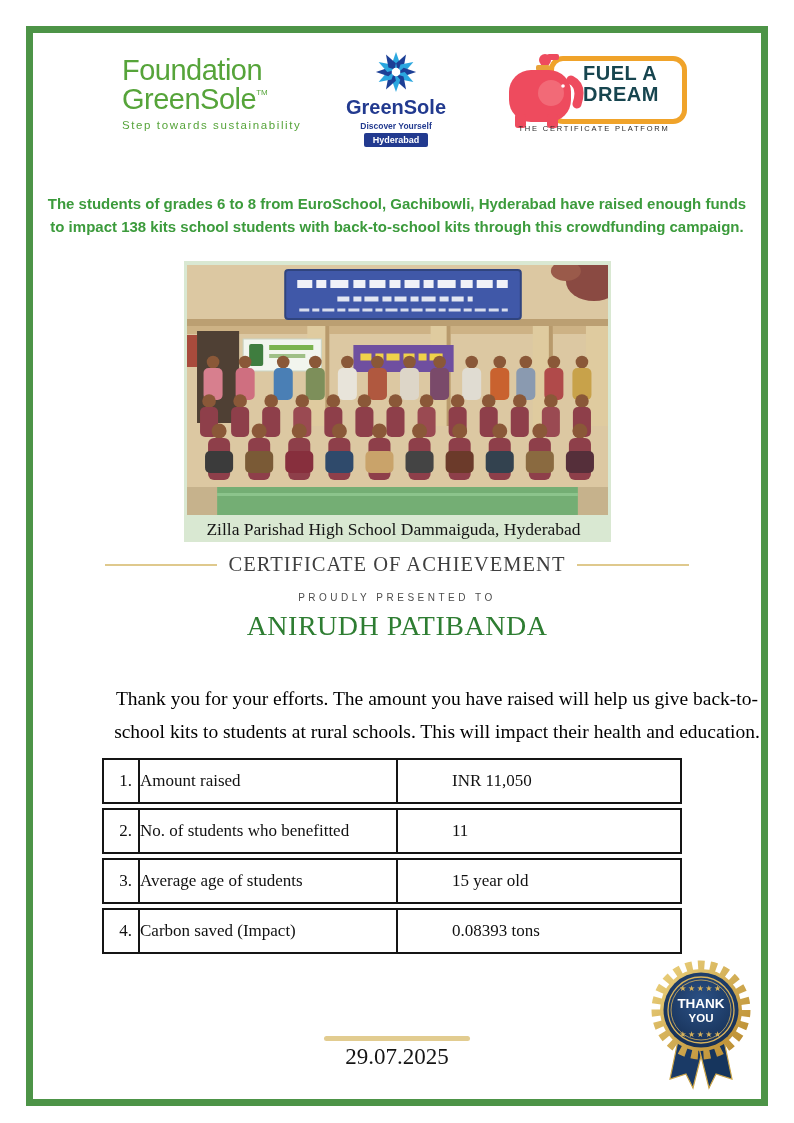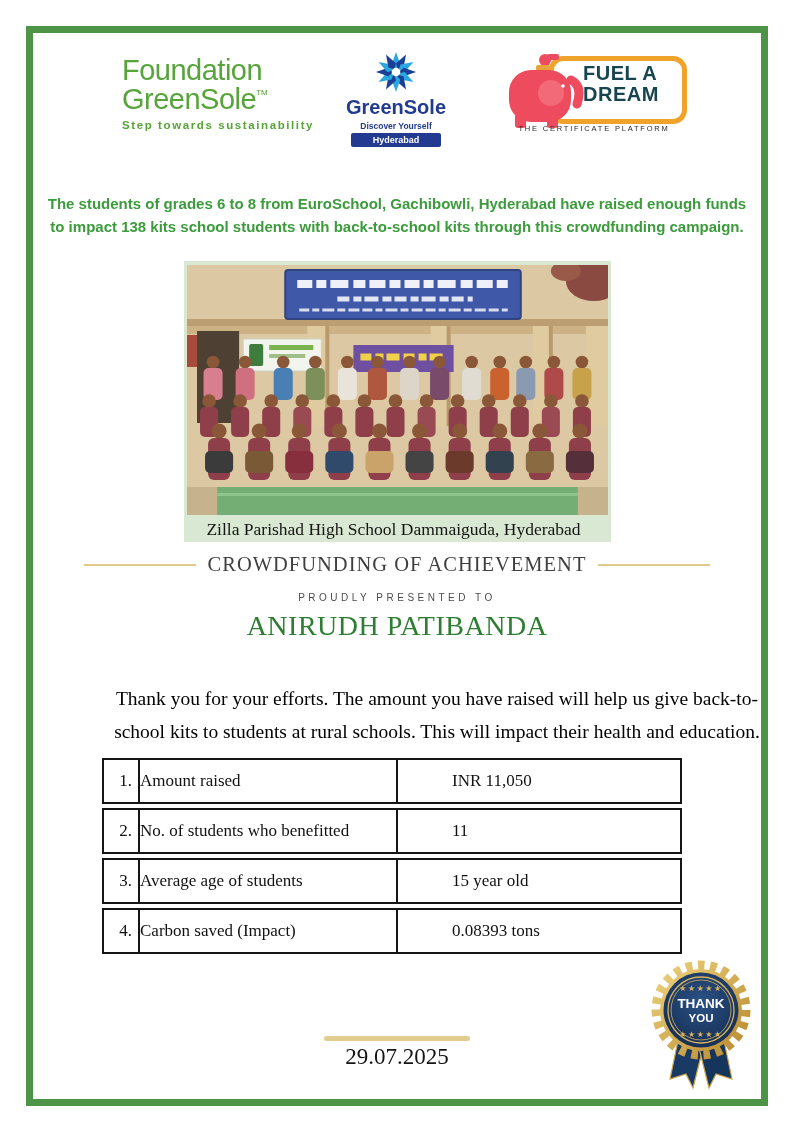--- a/index.html
+++ b/index.html
@@ -5,26 +5,26 @@
   html,body{margin:0;padding:0;background:#fff;}
   .page{position:relative;width:794px;height:1123px;background:#fff;overflow:hidden;
         font-family:"Liberation Serif",serif;color:#111;}
   .frame{position:absolute;left:26px;right:26px;top:26px;bottom:17px;border:7px solid #4d9447;}
 
   
   .logos{position:absolute;left:60px;top:50px;right:60px;height:100px;}
   .gs{position:absolute;left:62px;top:6px;font-family:"Liberation Sans",sans-serif;color:#56a43a;line-height:1;}
   .gs-name{font-size:29px;letter-spacing:-0.5px;}
   .gs-tm{font-size:8px;vertical-align:14px;letter-spacing:0;}
-  .gs-tagline{font-size:11.5px;letter-spacing:1.6px;margin-top:6px;color:#56a43a;font-weight:bold;}
+  .gs-tagline{font-size:11.5px;letter-spacing:1.6px;margin-top:6px;color:#56a43a;}
   .es{position:absolute;left:277px;top:0;width:118px;text-align:center;font-family:"Liberation Sans",sans-serif;color:#223a8f;}
   .es-star{display:block;margin:0 auto;}
   .es-name{font-size:20px;font-weight:bold;margin-top:2px;}
   .es-tagline{font-size:8.5px;font-weight:bold;margin-top:2px;}
-  .es-city{font-size:9px;font-weight:bold;color:#fff;background:#223a8f;border-radius:2px;width:90px;margin:2px auto 0;padding:2px 0;}
+  .es-city{font-size:9px;font-weight:bold;color:#fff;background:#223a8f;border-radius:2px;width:64px;margin:2px auto 0;padding:2px 0;}
   .fad{position:absolute;left:445px;top:4px;width:178px;height:80px;}
   .fad-frame{position:absolute;left:44px;top:2px;width:128px;height:58px;border:5px solid #f0a32a;border-radius:14px;}
   .fad-text{position:absolute;left:78px;top:9px;font-family:"Liberation Sans",sans-serif;font-weight:bold;
             font-size:20px;line-height:21px;color:#17454f;letter-spacing:0.5px;}
   .fad-elephant{position:absolute;left:0;top:-6px;}
   .fad-tagline{position:absolute;left:0;right:0;top:70px;text-align:center;font-family:"Liberation Sans",sans-serif;
                font-size:7.5px;letter-spacing:1.8px;color:#2b2b2b;}
 
   
   .statement{position:absolute;top:177px;left:42px;width:710px;text-align:center;
@@ -240,21 +240,21 @@
           <circle cx="392" cy="166" r="7.5" fill="#8a5838"></circle>
           <rect x="381" y="173" width="22" height="42" rx="6" fill="#8e3f4a"></rect>
           <rect x="378" y="186" width="28" height="22" rx="5" fill="#552f3a"></rect>
         </g>
     </svg>
     <figcaption class="photo-caption">Zilla Parishad High School Dammaiguda, Hyderabad</figcaption>
   </figure>
 
   <div class="heading-row">
     <span class="rule"></span>
-    <h1 class="cert-heading">CROWDFUNDING OF ACHIEVEMENT</h1>
+    <h1 class="cert-heading">CERTIFICATE OF ACHIEVEMENT</h1>
     <span class="rule"></span>
   </div>
   <div class="presented">PROUDLY PRESENTED TO</div>
   <div class="recipient">ANIRUDH PATIBANDA</div>
   <p class="message">
     <span>Thank you for your efforts. The amount you have raised will help us give back-to-</span><br>
     <span>school kits to students at rural schools. This will impact their health and education.</span>
   </p>
 
   <div class="impact-table">

